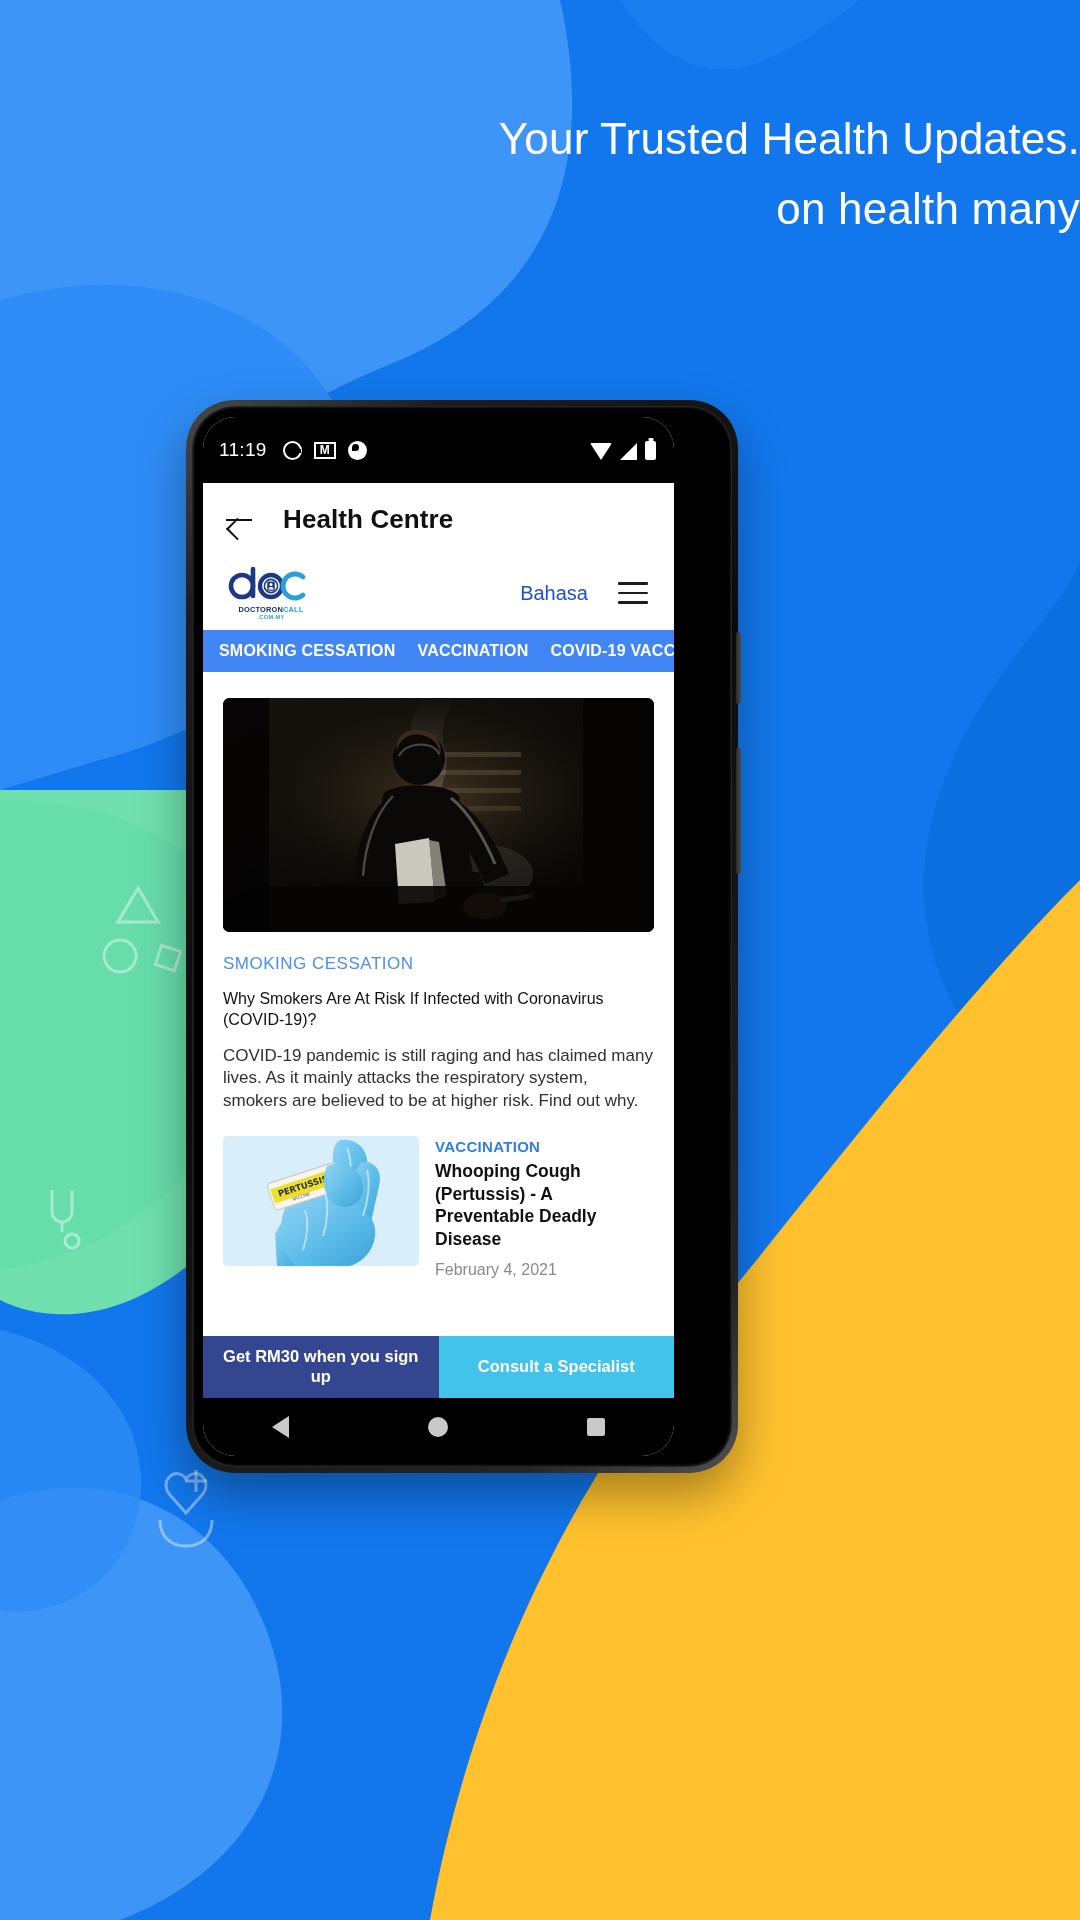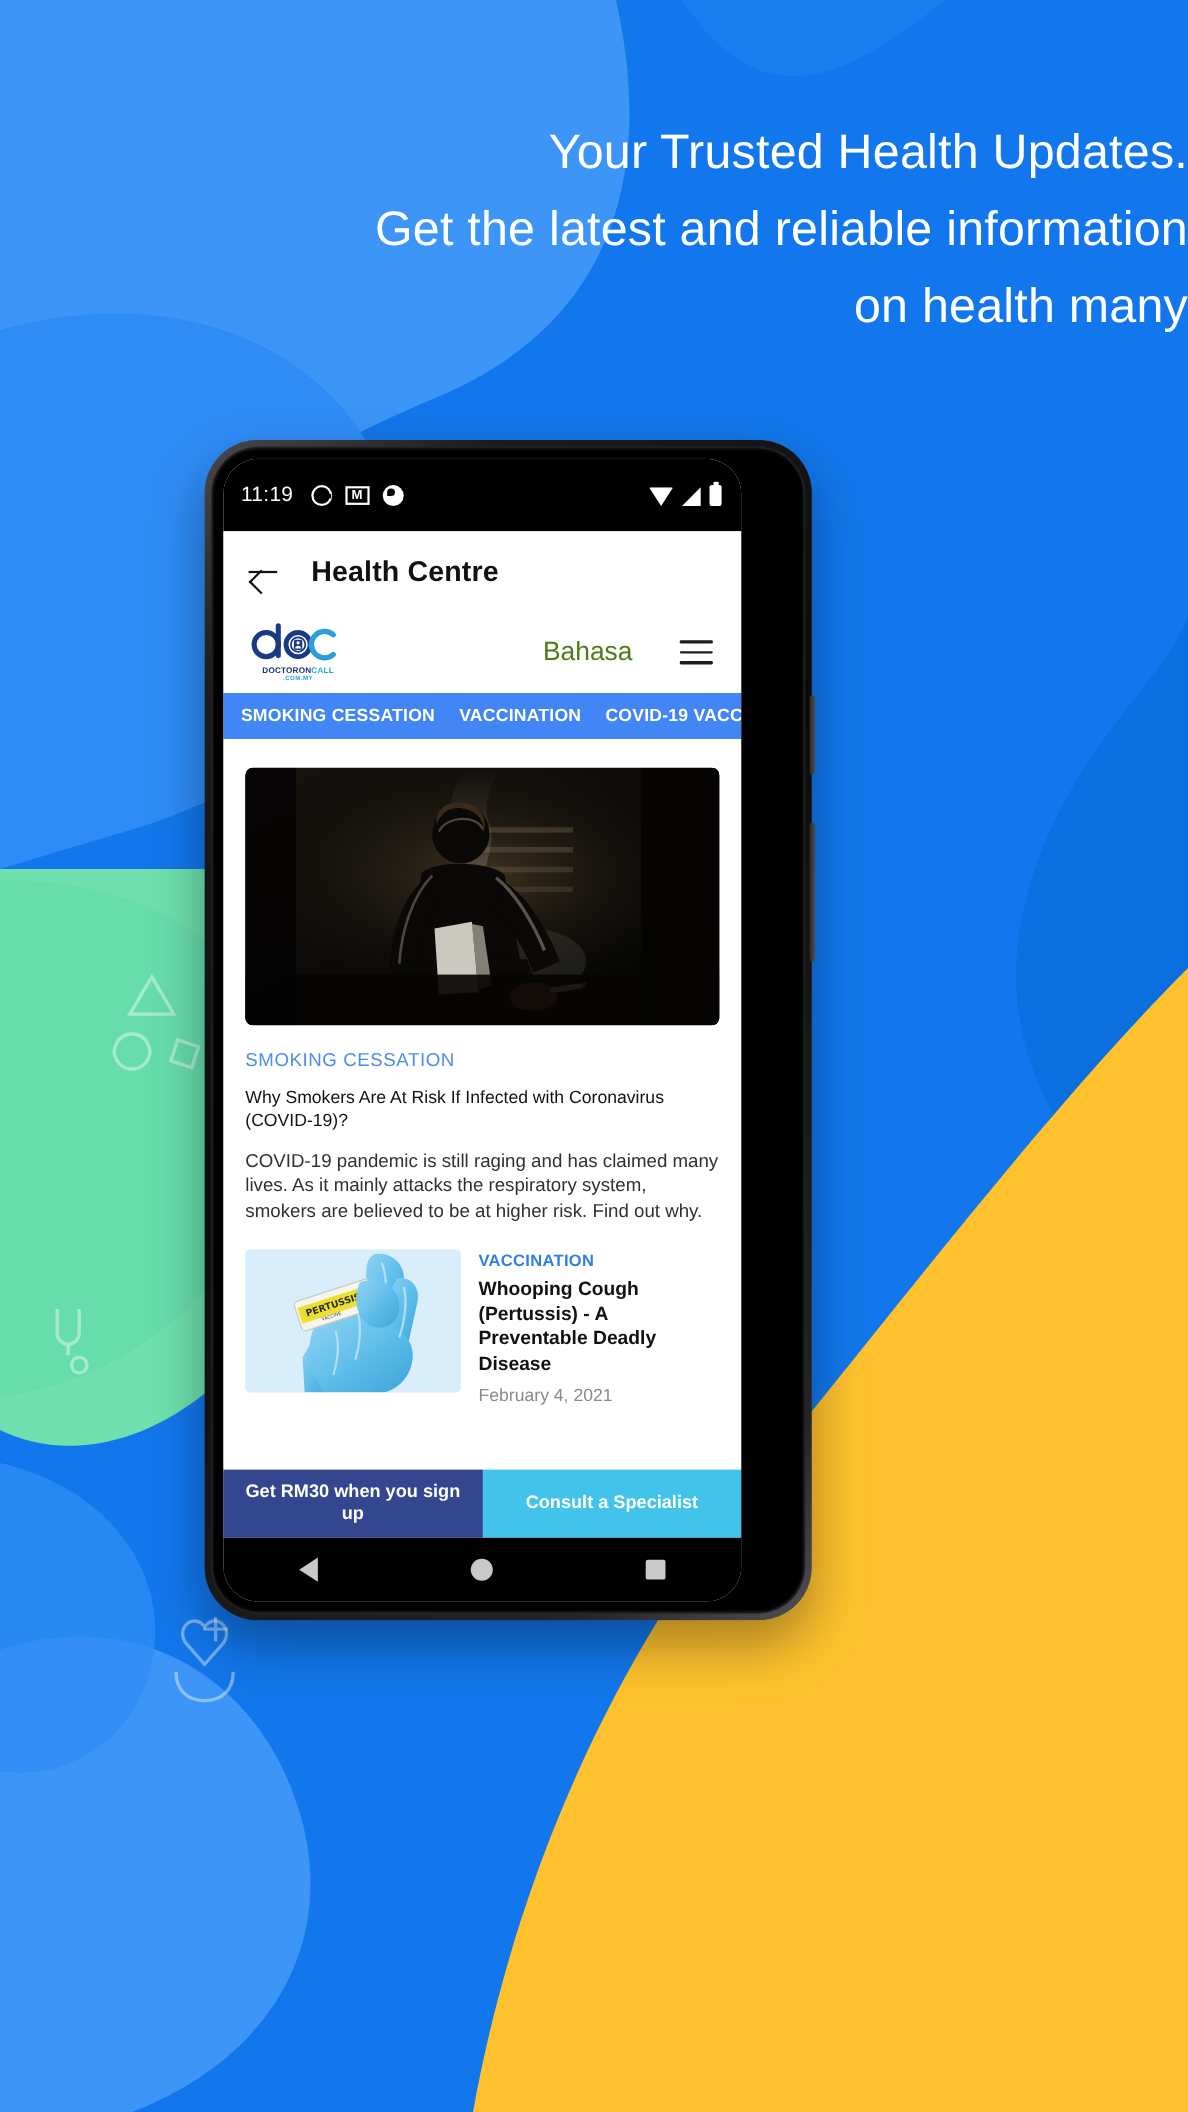--- a/index.html
+++ b/index.html
@@ -202,21 +202,21 @@
   }
   .logo-sub {
     font-size: 7.4px; font-weight: 700; letter-spacing: 0.2px;
     margin-top: -2px; line-height: 1.05; text-align:center;
   }
   .logo-sub .c1 { color:#16306e; }
   .logo-sub .c2 { color:#27a3dd; }
   .logo-sub2 { font-size: 5.6px; font-weight:700; color:#27a3dd; letter-spacing:0.4px; }
   .brand-spacer { flex: 1; }
   .bahasa {
-    font-size: 24px; color: #4d7c0f; margin-right: 43px; cursor: pointer;
+    font-size: 20px; color: #1d4ed8; margin-right: 30px; cursor: pointer;
   }
   .hamburger {
     width: 30px; height: 22px; display:flex; flex-direction:column;
     justify-content: space-between; cursor:pointer;
   }
   .hamburger span { display:block; height:2.6px; background:#1c1c1c; border-radius:1px; }
 
   
   .catnav {
     flex: 0 0 42px; height: 42px;
@@ -350,21 +350,20 @@
         <path d="M52,1212 a10,10 0 0,0 20,0 l0,-22 M52,1190 l0,22 M72,1234 a7,7 0 1,0 0.1,0 M62,1222 l0,10"></path>
         <path d="M170,1495 c-12,-14 6,-30 16,-16 10,-14 28,2 16,16 l-16,18 Z"></path>
         <path d="M196,1470 l0,22 M185,1481 l22,0"></path>
         <path d="M160,1520 c0,16 10,26 26,26 16,0 26,-10 26,-26"></path>
       </g>
     </g>
   </svg>
 
   <div class="headline">
     <span class="hl-line">Your Trusted Health Updates.</span>
-    <span class="hl-line">Get the latest and reliable information</span>
     <span class="hl-line">on health many</span>
   </div>
 
   <div class="phone">
     <div class="phone-body"></div>
     <div class="phone-inner-ring"></div>
     <div class="btn-side btn-power"></div>
     <div class="btn-side btn-vol"></div>
     <div class="cam cam1"></div>
     <div class="cam cam2"></div>

